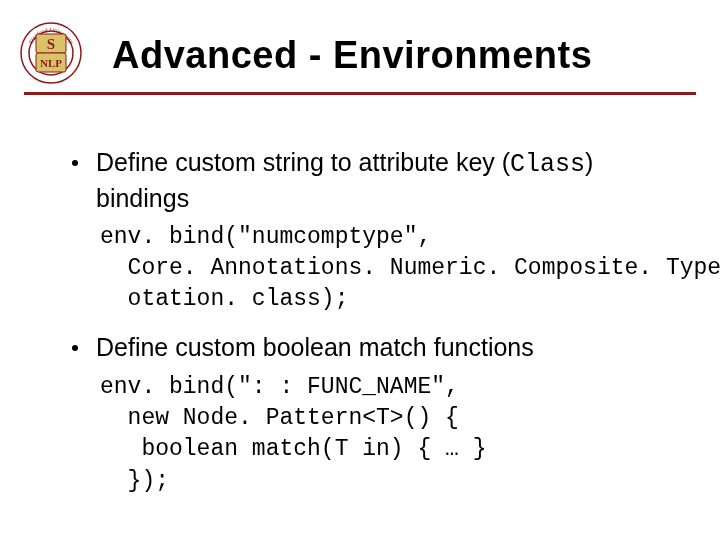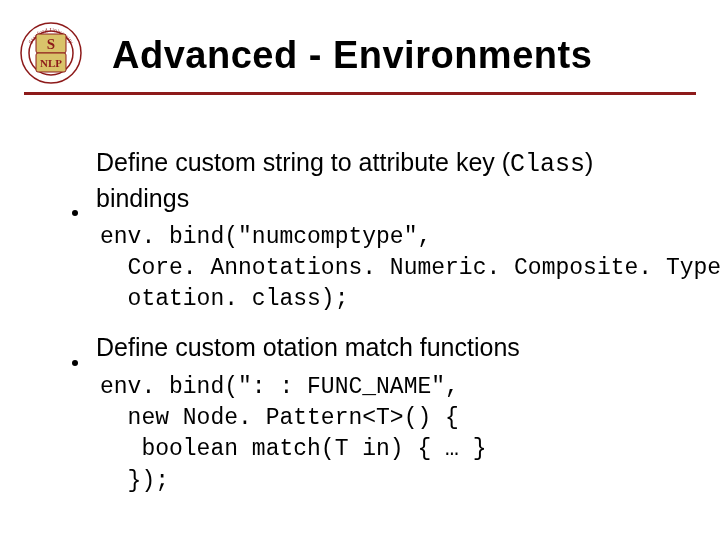--- a/index.html
+++ b/index.html
@@ -50,21 +50,21 @@
     border-top: 3px solid #8d1a1a;
   }
   .body {
     position: absolute;
     top: 130px;
     left: 72px;
     right: 48px;
   }
   .bullet {
     display: flex;
-    align-items: flex-end;
+    align-items: flex-start;
     margin-top: 16px;
     margin-bottom: 6px;
   }
   .bullet .dot {
     width: 6px;
     height: 6px;
     background: #000;
     border-radius: 50%;
     margin-top: 14px;
     margin-right: 18px;
@@ -120,21 +120,21 @@
         <span>Define custom string to attribute key (</span><span class="mono-inline">Class</span><span>) bindings</span>
       </div>
     </div>
     <div class="code">env. bind("numcomptype",
   Core. Annotations. Numeric. Composite. Type. Ann
   otation. class);</div>
 
     <div class="bullet">
       <div class="dot"></div>
       <div class="text">
-        <span>Define custom otation match functions</span><span class="mono-inline"></span><span></span>
+        <span>Define custom boolean match functions</span><span class="mono-inline"></span><span></span>
       </div>
     </div>
     <div class="code">env. bind(": : FUNC_NAME",
   new Node. Pattern&lt;T&gt;() {
    boolean match(T in) { … }
   });</div>
 
   </div>
 </div>
 

